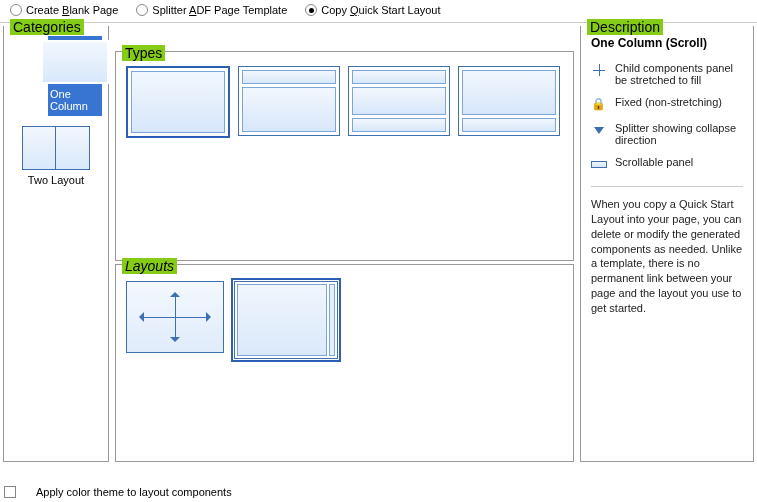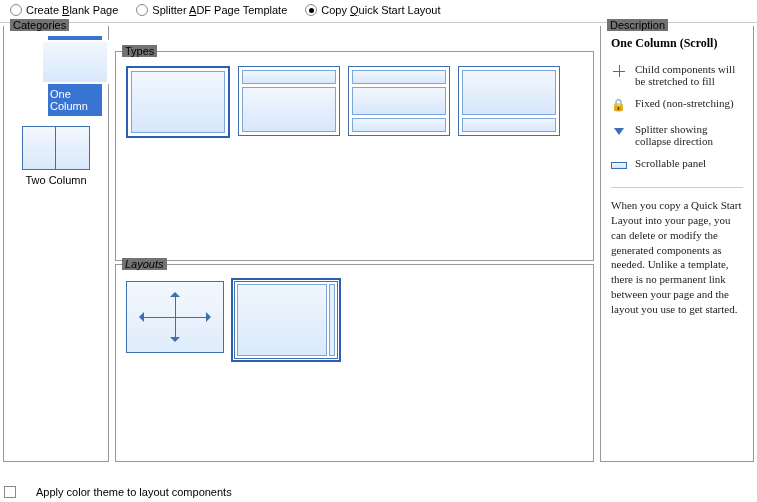--- a/index.html
+++ b/index.html
@@ -56,30 +56,30 @@
       border-top: none;
     }
     .col-middle {
       flex: 1;
       display: flex;
       flex-direction: column;
       border: none;
       margin-top: 28px;
     }
     .col-desc {
-      width: 154px;
+      width: 174px;
       border-top: none;
     }
     .section-label {
       position: absolute;
       top: -7px;
       left: 6px;
-      background: #737373;
+      background: #84cc16;
       padding: 0 3px;
-      font-size: 11px;
+      font-size: 14px;
       z-index: 2;
     }
     .section-box {
       border: 1px solid #999;
       position: relative;
       flex: 1;
     }
     .types-box { margin-bottom: 3px; flex: 0 0 210px; }
     .layouts-box { flex: 1; font-style: italic; }
 
@@ -207,21 +207,21 @@
       background: linear-gradient(#f0f6fd,#dae9fb);
       border:1px solid #7ca5d8;
     }
     .scroll-layout .sbar {
       position:absolute;
       top:2px; right:2px; bottom:2px; width:6px;
       background:#e6eefb;
       border:1px solid #7ca5d8;
     }
 
-    .desc-body { padding: 10px 10px; font-family: Liberation Serif, serif; }
+    .desc-body { padding: 10px 10px; }
     .desc-title { font-weight: bold; margin-bottom: 12px; font-size: 12px;}
     .legend { display:flex; flex-direction:column; gap:10px; margin-bottom:14px;}
     .legend-row { display:flex; gap:8px; align-items: flex-start; }
     .legend-icon { width:16px; height:16px; flex:none; display:flex; align-items:center; justify-content:center; color:#3e6fb0; }
     .legend-text { flex:1; color:#222; }
     .desc-para { color:#222; line-height:1.35; }
 
     .mini-stretch { position:relative; width:14px; height:14px;}
     .mini-stretch::before{content:"";position:absolute;left:50%;top:1px;bottom:1px;width:1px;background:#3e6fb0;}
     .mini-stretch::after{content:"";position:absolute;top:50%;left:1px;right:1px;height:1px;background:#3e6fb0;}
@@ -263,21 +263,21 @@
     <div class="cat-list">
       <div class="cat-item selected">
         <div class="cat-icon"></div>
         <div class="cat-label">One Column</div>
       </div>
       <div class="cat-item">
         <div class="cat-icon">
             <div class="seg"></div>
             <div class="seg"></div>
           </div>
-        <div class="cat-label">Two Column</div>
+        <div class="cat-label">Two Layout</div>
       </div>
     </div>
   </div>
 
   <div class="col col-middle">
     <div class="section-box types-box">
       <span class="section-label">Types</span>
       <div class="types-grid">
         <div class="type-card selected">
             <div class="type-inner"></div>
@@ -324,21 +324,21 @@
 
   <div class="col col-desc">
     <span class="section-label">Description</span>
     <div class="desc-body">
       <div class="desc-title">One Column (Scroll)</div>
       <div class="legend">
         <div class="legend-row">
           <div class="legend-icon">
               <div class="mini-stretch"></div>
             </div>
-          <div class="legend-text">Child components will be stretched to fill</div>
+          <div class="legend-text">Child components panel be stretched to fill</div>
         </div>
         <div class="legend-row">
           <div class="legend-icon mini-lock">🔒</div>
           <div class="legend-text">Fixed (non-stretching)</div>
         </div>
         <div class="legend-row">
           <div class="legend-icon">
               <div class="mini-tri"></div>
             </div>
           <div class="legend-text">Splitter showing collapse direction</div>

